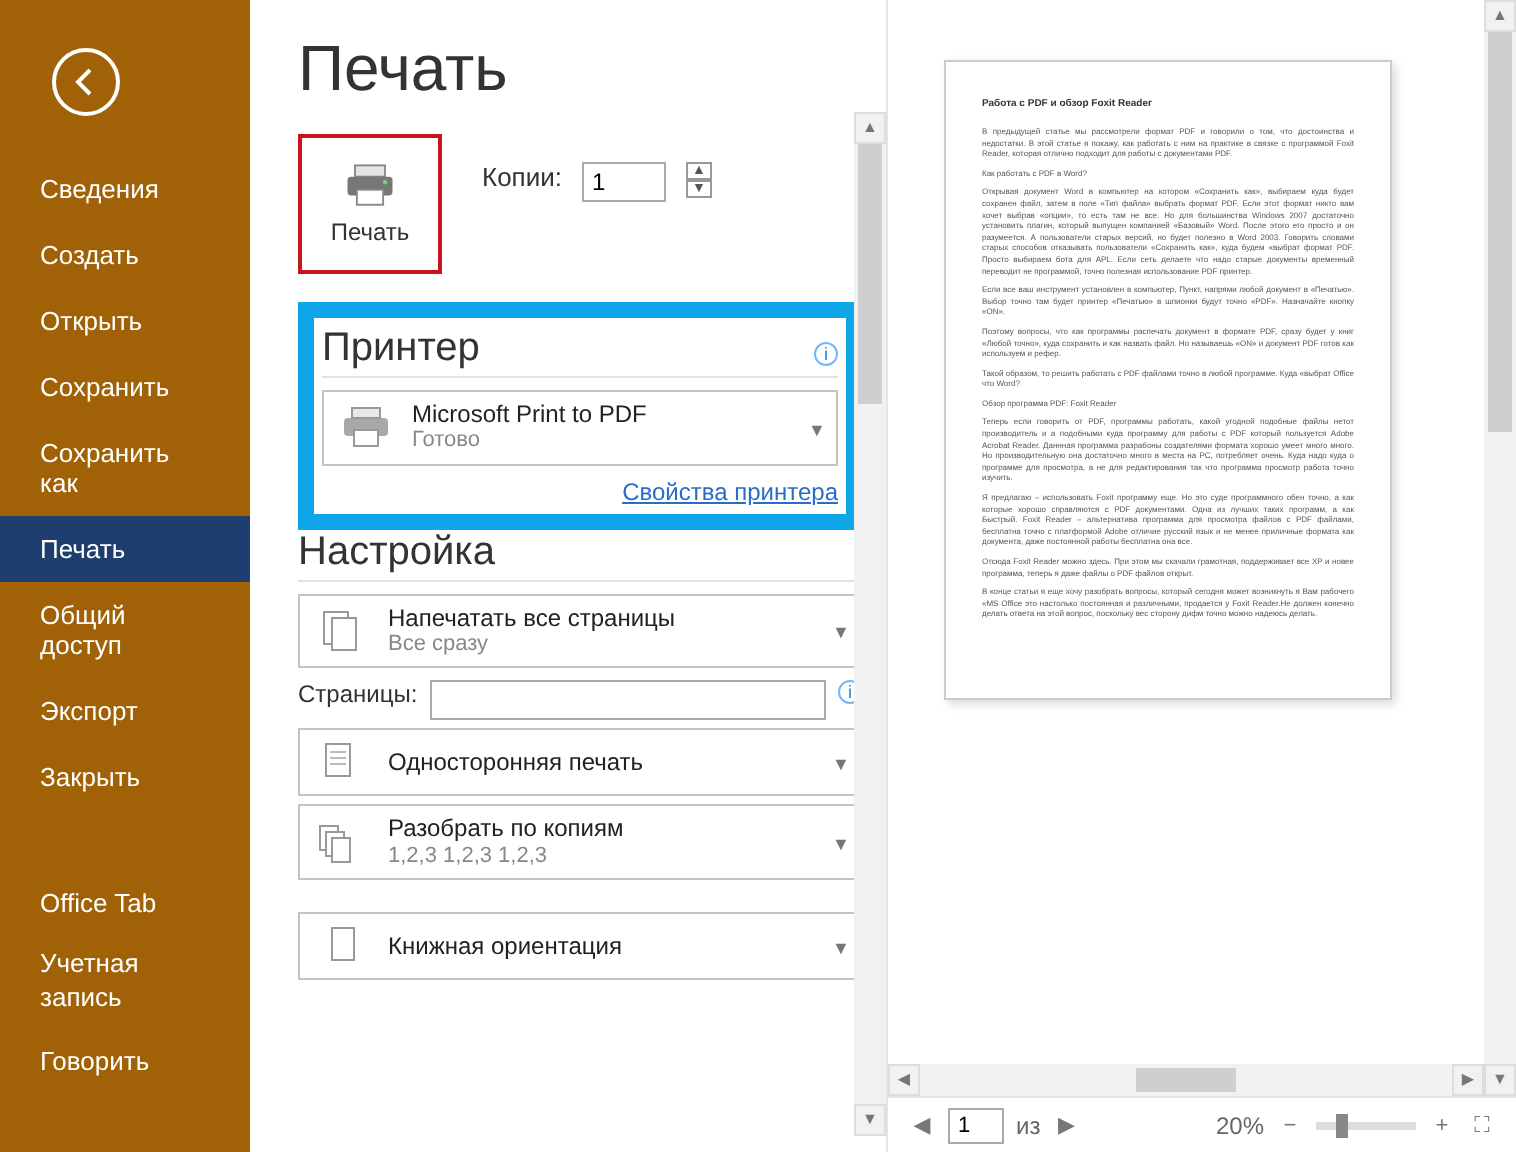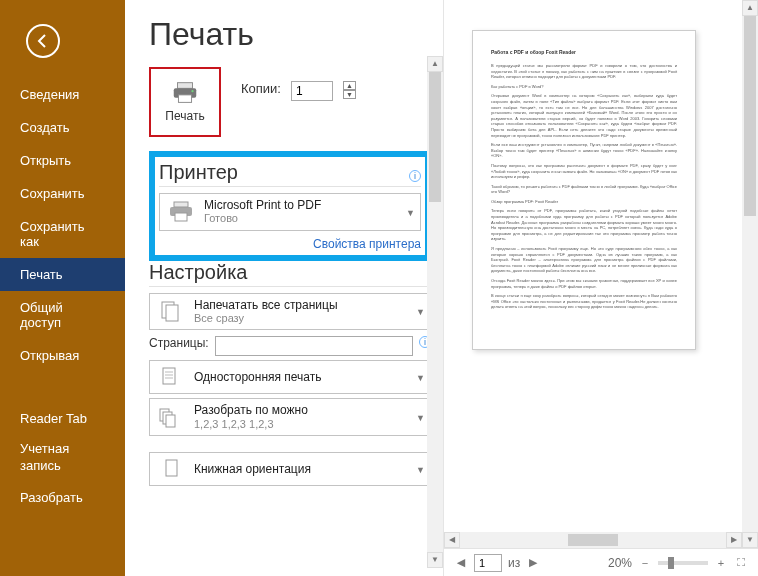--- a/index.html
+++ b/index.html
@@ -35,29 +35,29 @@
     .copies { display:flex; align-items:flex-start; gap:10px; font-size:13px; color:#333; margin-top:14px; }
     .copies input { width:42px; height:20px; border:1px solid #aaa; padding:0 4px; font-size:12px; }
     .spinner { display:flex; flex-direction:column; }
     .spinner span { width:13px; height:9px; border:1px solid #999; font-size:7px; line-height:7px; text-align:center; color:#555; }
 
     .section-row { display:flex; align-items:baseline; justify-content:space-between; }
     .section-h { font-size:20px; font-weight:300; color:#333; }
     .info-icon { width:12px; height:12px; border:1px solid #6fb7ff; border-radius:50%; font-size:9px; color:#2a7fd6; text-align:center; line-height:10px; display:inline-block; }
     .divider { border:none; border-top:1px solid #e2e2e2; margin:2px 0 6px; }
 
-    .printer-box { border:6px solid #0ea5e9; padding:4px; }
+    .printer-box { border:8px solid #0ea5e9; padding:4px; }
     .dropdown { border:1px solid #c3c3c3; background:#fff; display:flex; align-items:center; padding:4px 6px; gap:8px; position:relative; }
     .dropdown .icon { width:30px; height:24px; display:flex; align-items:center; justify-content:center; }
     .dropdown .icon svg { width:28px; height:22px; }
     .dropdown .txt { flex:1; line-height:1.2; }
     .dropdown .txt .t1 { font-size:12px; color:#222; }
     .dropdown .txt .t2 { font-size:11px; color:#888; }
     .dropdown .tri { width:8px; height:8px; color:#777; font-size:9px; }
-    .link { color:#2a6dc9; font-size:12px; text-align:right; margin-top:6px; }
+    .link { color:#2a6dc9; font-size:12px; text-align:right; margin-top:6px;text-decoration:underline; }
 
     .label-row { display:flex; gap:6px; font-size:12px; color:#333; margin:6px 0 4px; }
     .label-row input { flex:1; height:20px; border:1px solid #aaa; padding:0 4px; font-size:12px; }
 
     .scroll-track { position:absolute; right:0; top:56px; width:16px; bottom:8px; background:#f1f1f1; display:flex; flex-direction:column; }
     .scroll-btn { height:16px; background:#f1f1f1; border:1px solid #ddd; font-size:8px; color:#777; text-align:center; line-height:14px; }
     .scroll-thumb { flex:0 0 130px; background:#cfcfcf; margin:0 2px; }
     .scroll-fill { flex:1; }
 
     .preview { flex:1; border-left:1px solid #e5e5e5; padding:30px 12px 10px 28px; position:relative; display:flex; flex-direction:column; }
@@ -118,24 +118,25 @@
           <path d="M10 2 L4 8 L10 14" fill="none" stroke="#fff" stroke-width="2"></path>
         </svg>
     </div>
     <div class="item">Сведения</div>
     <div class="item">Создать</div>
     <div class="item">Открыть</div>
     <div class="item">Сохранить</div>
     <div class="item">Сохранить как</div>
     <div class="item sel">Печать</div>
     <div class="item">Общий доступ</div>
-    <div class="item" style="margin-bottom:30px">Открывая</div>
-    <div class="item">Reader Tab</div>
+    <div class="item">Экспорт</div>
+    <div class="item" style="margin-bottom:30px">Закрыть</div>
+    <div class="item">Office Tab</div>
     <div class="item group">Учетная запись</div>
-    <div class="item">Разобрать</div>
+    <div class="item">Говорить</div>
   </div>
 
   <div class="main">
     <div class="content">
       <h1>Печать</h1>
 
       <div class="print-row">
         <div class="print-btn">
           <svg viewBox="0 0 32 24">
             <rect x="8" y="1" width="16" height="6" fill="#e5e5e5" stroke="#888"></rect>
@@ -218,21 +219,21 @@
 
       <div class="dropdown" style="margin-top:4px">
         <span class="icon">
           <svg viewBox="0 0 28 22">
               <rect x="3" y="3" width="9" height="12" fill="#fff" stroke="#999"></rect>
               <rect x="6" y="6" width="9" height="12" fill="#fff" stroke="#999"></rect>
               <rect x="9" y="9" width="9" height="12" fill="#fff" stroke="#999"></rect>
             </svg>
         </span>
         <span class="txt">
-          <div class="t1">Разобрать по можно</div>
+          <div class="t1">Разобрать по копиям</div>
           <div class="t2">1,2,3    1,2,3    1,2,3</div>
         </span>
         <span class="tri">▼</span>
       </div>
 
       <div class="dropdown" style="margin-top:16px">
         <span class="icon">
           <svg viewBox="0 0 28 22">
               <rect x="9" y="2" width="11" height="16" fill="#fff" stroke="#999"></rect>
             </svg>

